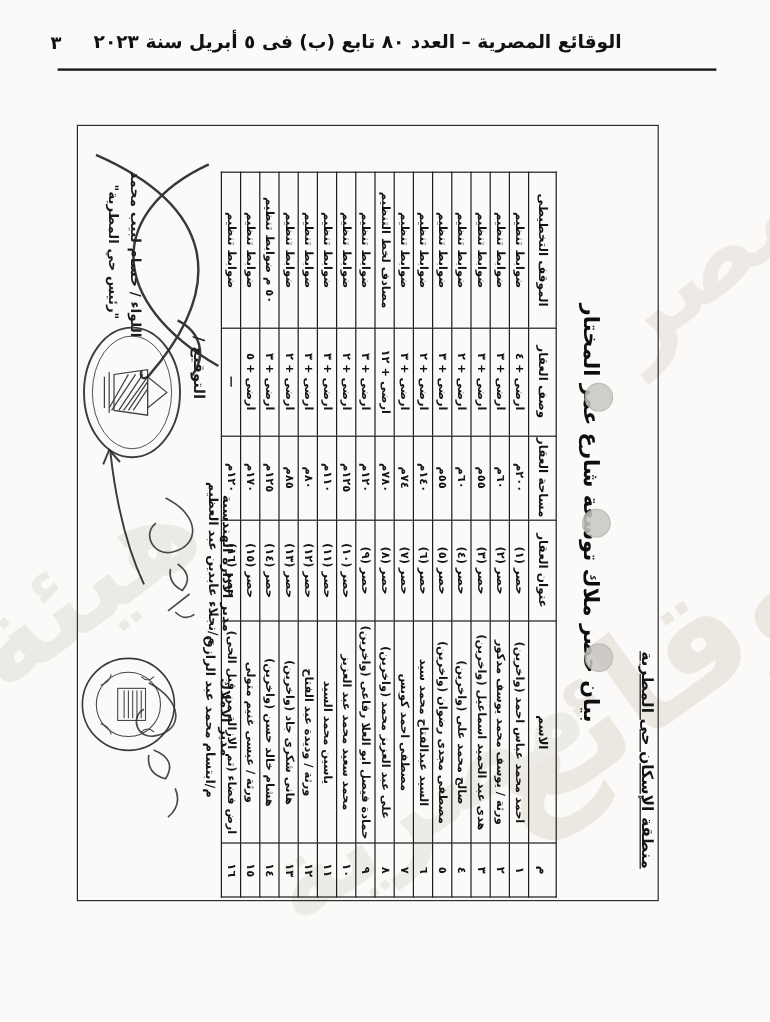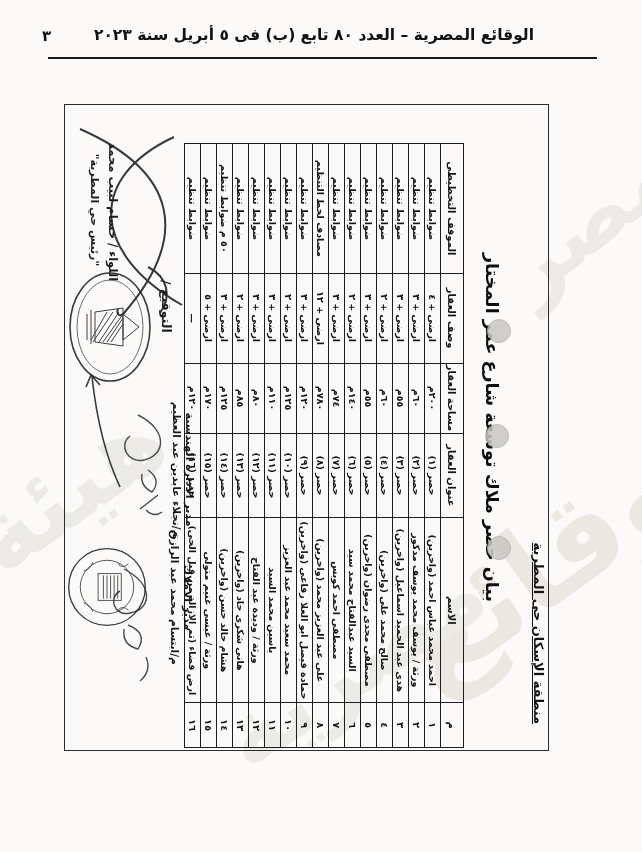--- a/index.html
+++ b/index.html
@@ -4,21 +4,21 @@
 <style>
   html,body{margin:0;padding:0;}
   body{
     width:642px;height:852px;position:relative;overflow:hidden;
     background:#fbfaf8;
     font-family:"DejaVu Sans",sans-serif;
     color:#1c1c1c;
   }
   
   .gz-header{position:absolute;top:0;left:0;width:642px;height:70px;z-index:3;}
-  .gz-title{position:absolute;top:26px;right:108px;font-size:15.5px;font-weight:bold;direction:rtl;white-space:nowrap;color:#111;}
+  .gz-title{position:absolute;top:26px;right:124px;font-size:15.5px;font-weight:bold;direction:rtl;white-space:nowrap;color:#111;}
   .gz-pagenum{position:absolute;top:27px;left:42px;font-size:15px;font-weight:bold;color:#111;}
   .gz-rule{position:absolute;top:57px;left:48px;width:549px;height:2px;background:#191919;}
   
   .wm{position:absolute;z-index:0;font-weight:bold;color:#ebe8e2;pointer-events:none;white-space:nowrap;}
   .wm1{left:370px;top:470px;font-size:120px;transform:rotate(-36deg);}
   .wm2{left:492px;top:170px;font-size:86px;transform:rotate(-38deg);color:#edeae5;}
   .wm3{left:-38px;top:430px;font-size:100px;transform:rotate(-36deg);color:#eceae5;}
   .wm4{left:205px;top:610px;font-size:92px;transform:rotate(-34deg);color:#edebe6;}
   
   .sheet-outer{position:absolute;left:64px;top:104px;width:483px;height:645px;z-index:1;border:1.6px solid #2d2d2d;}

